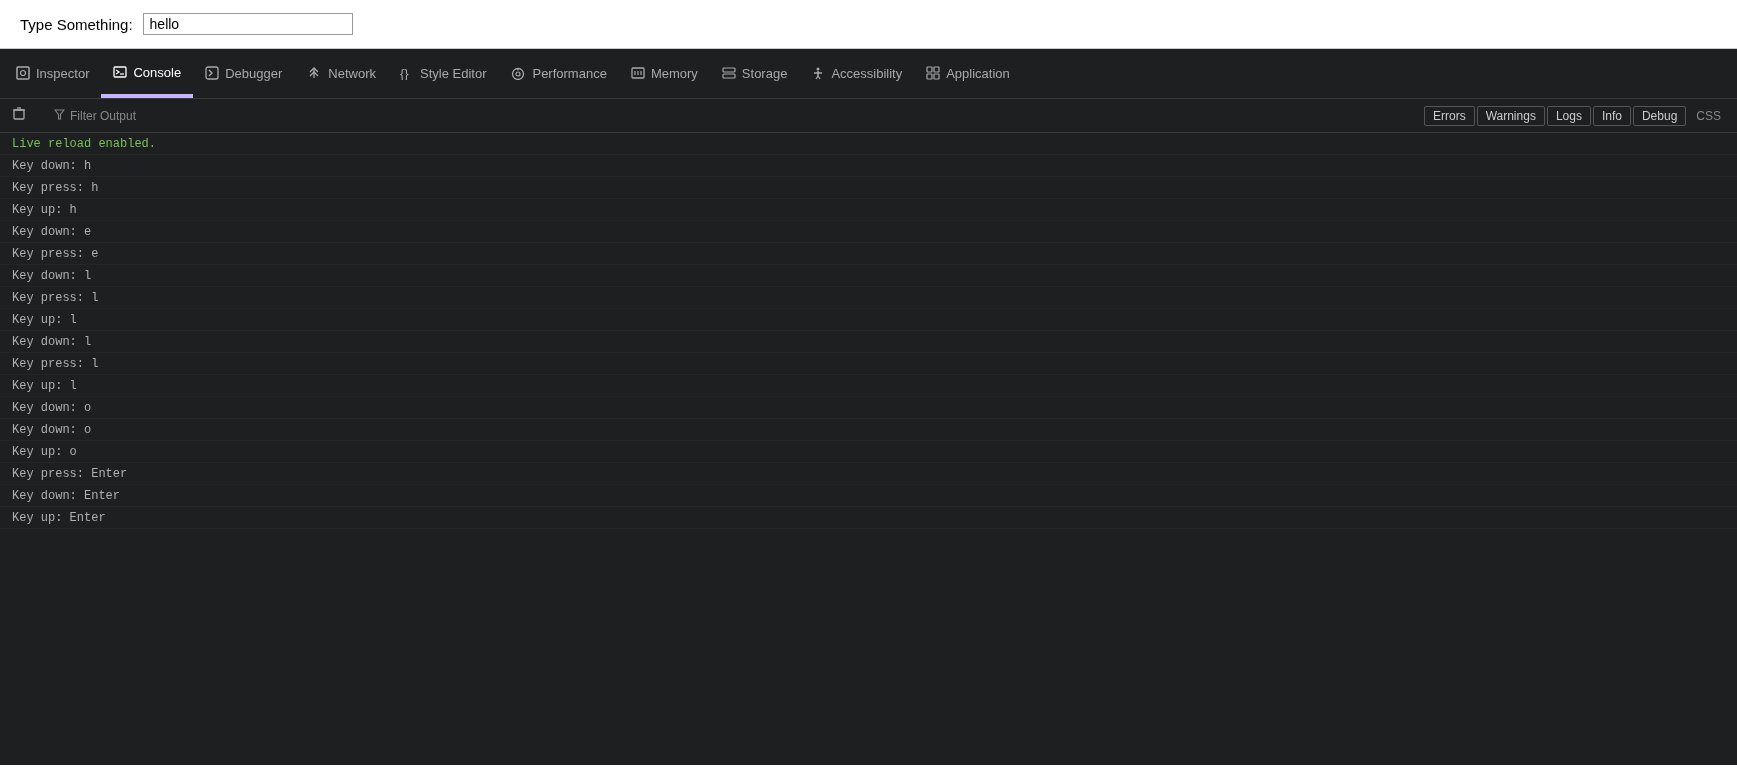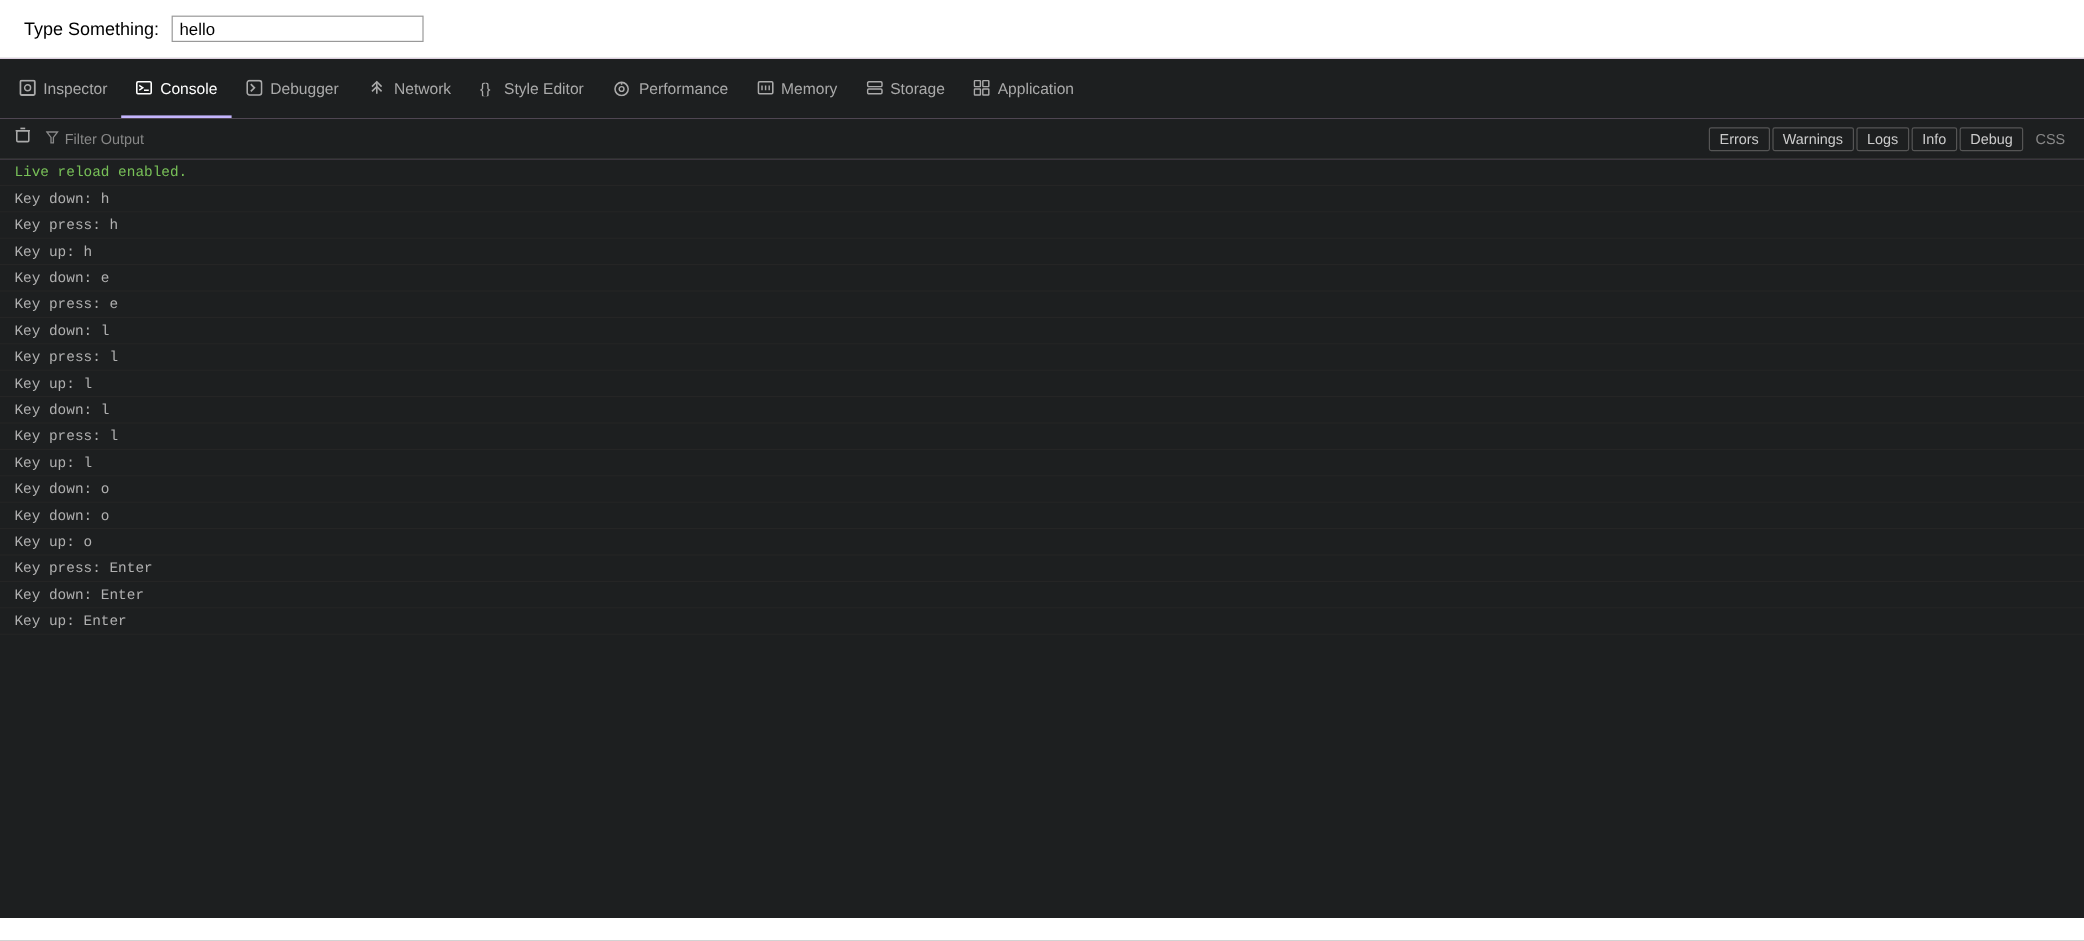--- a/index.html
+++ b/index.html
@@ -56,36 +56,36 @@
       font-size: 13px;
       cursor: pointer;
       white-space: nowrap;
       height: 100%;
       border-bottom: 3px solid transparent;
       margin-bottom: -1px;
       user-select: none;
     }
     .tab-item.active {
       color: #fff;
-      border-bottom: 3px solid #c4b5fd;
+      border-bottom: 5px solid #c4b5fd;
     }
     .tab-icon {
       font-size: 15px;
       display: flex;
       align-items: center;
     }
 
     
     .console-toolbar {
       display: flex;
       align-items: center;
       background: #1d1f20;
       border-bottom: 1px solid #3a3a3a;
       padding: 4px 8px;
-      gap: 8px;
+      gap: 24px;
       flex-shrink: 0;
       height: 34px;
     }
     .toolbar-clear-btn {
       background: none;
       border: none;
       color: #aaa;
       cursor: pointer;
       font-size: 16px;
       padding: 2px 4px;
@@ -239,20 +239,32 @@
     <div class="tab-item">
       <span class="tab-icon">
         <svg width="14" height="14" viewBox="0 0 14 14" fill="none">
             <rect x="1" y="2" width="12" height="4" rx="1" stroke="#aaa" stroke-width="1.2"></rect>
             <rect x="1" y="8" width="12" height="4" rx="1" stroke="#aaa" stroke-width="1.2"></rect>
           </svg>
       </span>
       <span>Storage</span>
     </div>
 
+    <div class="tab-item">
+      <span class="tab-icon">
+        <svg width="14" height="14" viewBox="0 0 14 14" fill="none">
+            <circle cx="7" cy="3" r="1.5" fill="#aaa"></circle>
+            <line x1="7" y1="5" x2="7" y2="10" stroke="#aaa" stroke-width="1.5"></line>
+            <line x1="3" y1="7" x2="11" y2="7" stroke="#aaa" stroke-width="1.5"></line>
+            <line x1="7" y1="10" x2="5" y2="13" stroke="#aaa" stroke-width="1.3"></line>
+            <line x1="7" y1="10" x2="9" y2="13" stroke="#aaa" stroke-width="1.3"></line>
+          </svg>
+      </span>
+      <span>Accessibility</span>
+    </div>
 
     <div class="tab-item">
       <span class="tab-icon">
         <svg width="14" height="14" viewBox="0 0 14 14" fill="none">
             <rect x="1" y="1" width="5" height="5" rx="0.5" stroke="#aaa" stroke-width="1.2"></rect>
             <rect x="8" y="1" width="5" height="5" rx="0.5" stroke="#aaa" stroke-width="1.2"></rect>
             <rect x="1" y="8" width="5" height="5" rx="0.5" stroke="#aaa" stroke-width="1.2"></rect>
             <rect x="8" y="8" width="5" height="5" rx="0.5" stroke="#aaa" stroke-width="1.2"></rect>
           </svg>
       </span>

